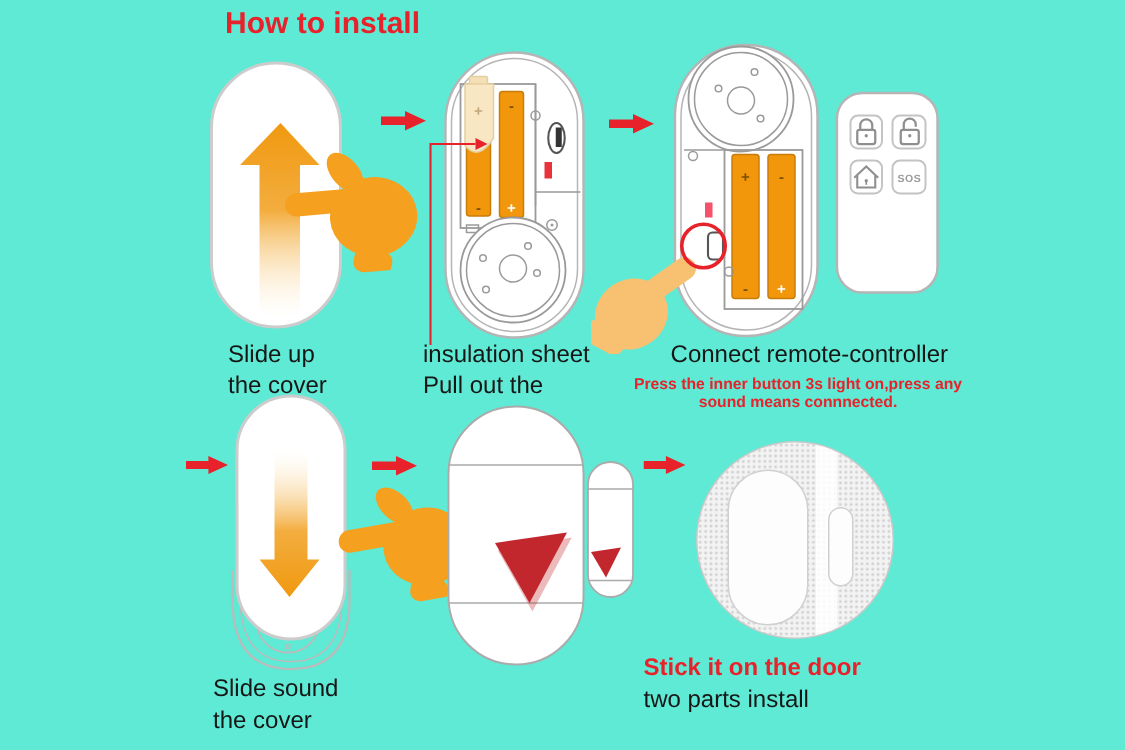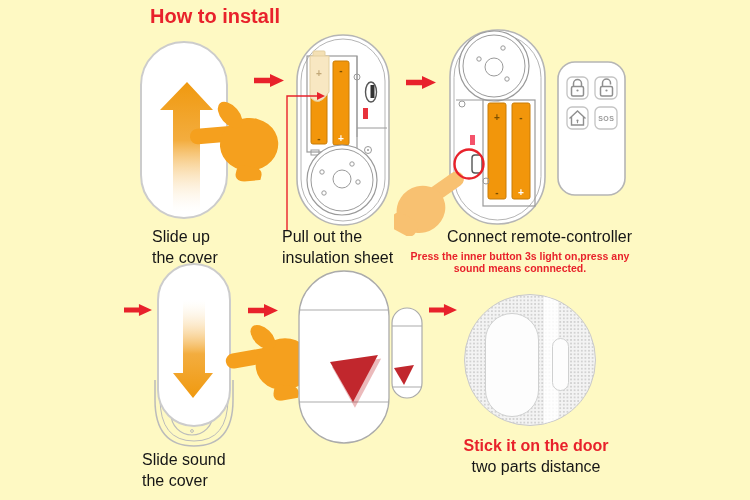--- a/index.html
+++ b/index.html
@@ -6,32 +6,32 @@
     --red:#e8222b;
     --orange:#f5a01e;
     --orange-light:#f8c171;
     --battery:#f2960b;
     --tape:#c1272d;
     --line:#b5b5b5;
     --ink:#161616;
   }
   html,body{margin:0;padding:0;background:#fff;}
   .canvas{
-    position:relative;width:750px;height:500px;background:#fef9c3;overflow:hidden;
+    position:relative;width:750px;height:500px;background:#5eead4;overflow:hidden;
     font-family:"Liberation Sans", sans-serif;color:var(--ink);
   }
   .abs{position:absolute;}
   .title{left:150px;top:5px;font-size:20px;font-weight:bold;color:var(--red);margin:0;}
   .cap{font-size:16px;line-height:21px;color:var(--ink);}
   .cap div{white-space:nowrap;}
   .cap-center{text-align:right;}
-  .note{left:390px;top:251px;width:260px;text-align:center;color:var(--red);
+  .note{left:402px;top:251px;width:260px;text-align:center;color:var(--red);
         font-size:10.5px;font-weight:bold;line-height:11.5px;}
   .note div{white-space:nowrap;}
-  .step6cap{left:440px;top:436px;width:192px;text-align:center;}
+  .step6cap{left:429px;top:436px;width:192px;}
   .step6cap .hl{color:var(--red);font-weight:bold;font-size:16px;line-height:20px;white-space:nowrap;}
   .step6cap .bk{font-size:16px;line-height:21px;white-space:nowrap;}
   
   .flow{width:30px;height:15px;}
   
   .door{
     left:464px;top:294px;width:132px;height:132px;border-radius:50%;
     border:1.5px solid #c9c9c9;box-sizing:border-box;
     background-color:#f3f3f3;
     background-image:radial-gradient(circle,#d2d2d2 0.9px, rgba(0,0,0,0) 1px);
@@ -121,22 +121,22 @@
       <circle cx="63" cy="150" r="2.2" fill="none" stroke="#9a9a9a" stroke-width="1"></circle>
       <circle cx="29" cy="161" r="2.2" fill="none" stroke="#9a9a9a" stroke-width="1"></circle>
     </g>
   </svg>
 
   <svg class="abs" style="left:280px;top:88px" width="50" height="145" viewBox="0 0 50 145">
     <path d="M7 142 V8 H37" fill="none" stroke="#e8222b" stroke-width="1.4"></path>
     <polygon points="37,4 45,8 37,12" fill="#e8222b"></polygon>
   </svg>
   <div class="abs cap" style="left:282px;top:226px">
+    <div>insulation sheet</div>
     <div>Pull out the</div>
-    <div>insulation sheet</div>
   </div>
 
   <svg class="abs flow" style="left:406px;top:75px" viewBox="0 0 30 14">
     <path d="M0 4.2 H16 V0.5 L30 7 L16 13.5 V9.8 H0 Z" fill="#e8222b"></path>
   </svg>
 
   <svg class="abs" style="left:448px;top:28px" width="100" height="198" viewBox="0 0 100 198">
     <rect x="2" y="2" width="95" height="194" rx="47" fill="#fff" stroke="#b5b5b5" stroke-width="1.6"></rect>
     <rect x="6" y="6" width="87" height="186" rx="43.5" fill="none" stroke="#b5b5b5" stroke-width="1"></rect>
 
@@ -259,16 +259,16 @@
   <svg class="abs flow" style="left:429px;top:303px;width:28px;height:14px" viewBox="0 0 30 14">
     <path d="M0 4.2 H16 V0.5 L30 7 L16 13.5 V9.8 H0 Z" fill="#e8222b"></path>
   </svg>
   <div class="abs door">
     <div class="gap"></div>
     <div class="unit"></div>
     <div class="magnet"></div>
   </div>
   <div class="abs step6cap">
     <div class="hl">Stick it on the door</div>
-    <div class="bk">two parts distance</div>
+    <div class="bk">two parts install</div>
   </div>
 
 </div>
 
 </body></html>

